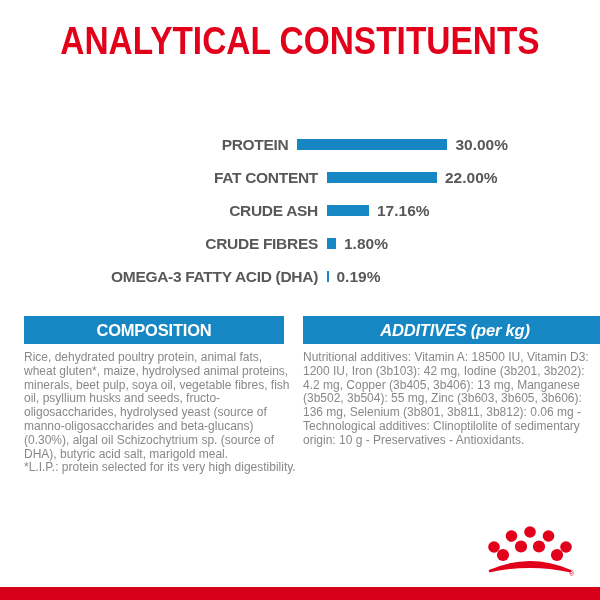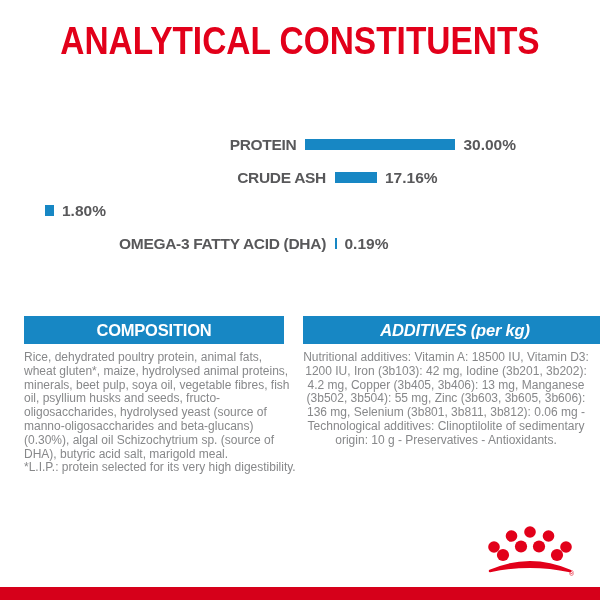--- a/index.html
+++ b/index.html
@@ -5,67 +5,73 @@
   html,body{margin:0;padding:0;}
   body{font-family:"Liberation Sans",sans-serif;background:#ffffff;}
   .page{position:relative;width:600px;height:600px;background:#ffffff;overflow:hidden;}
 
   .title{
     position:absolute;top:20px;left:0;width:600px;text-align:center;
     font-size:38px;font-weight:bold;color:#e2001a;letter-spacing:0px;
     transform:scaleX(0.88);transform-origin:50% 50%;white-space:nowrap;
   }
 
-  .chart{position:absolute;top:128px;left:12px;width:480px;padding-left:24px;}
+  .chart{position:absolute;top:128px;left:4px;width:480px;padding-left:24px;}
   .chart-row{display:flex;align-items:center;height:33px;}
   .chart-label{
     width:290px;text-align:right;font-size:15.5px;font-weight:bold;
     color:#58585a;letter-spacing:-0.3px;white-space:nowrap;
   }
   .chart-bar{height:11px;background:#1787c4;margin-left:9px;flex:none;}
   .chart-value{margin-left:8px;font-size:15.5px;font-weight:bold;color:#58585a;white-space:nowrap;}
 
   .sec-header{
     position:absolute;top:316px;height:28px;background:#1787c4;color:#ffffff;
     font-size:16.5px;font-weight:bold;text-align:center;line-height:28px;
     letter-spacing:-0.2px;
   }
   .sec-header.left{left:24px;width:260px;}
   .sec-header.right{left:303px;width:304px;font-style:italic;}
 
   .sec-text{
     position:absolute;top:351px;font-size:12px;line-height:13.8px;color:#87888a;
   }
   .sec-text.left{left:24px;width:272px;}
-  .sec-text.right{left:303px;width:286px;text-align:center;}
+  .sec-text.right{left:303px;width:286px;}
   .sec-text p{margin:0;padding:0;}
 
   .crown{position:absolute;left:484px;top:524px;width:92px;height:54px;}
 
   .bottom-bar{position:absolute;left:0;top:587px;width:600px;height:13px;background:#d6001a;}
 </style>
 </head>
 <body>
 
 <div class="page">
 
   <div class="title">ANALYTICAL CONSTITUENTS</div>
 
   <div class="chart" id="chart-rows">
       <div class="chart-row">
         <div class="chart-label">PROTEIN</div>
         <div class="chart-bar" style="width: 150px; background: rgb(23, 135, 196);"></div>
         <div class="chart-value">30.00%</div>
       </div>
       <div class="chart-row">
+        <div class="chart-label">FAT CONTENT</div>
+        <div class="chart-bar" style="width: 110px; background: rgb(23, 135, 196);"></div>
+        <div class="chart-value">22.00%</div>
+      </div>
+      <div class="chart-row">
         <div class="chart-label">CRUDE ASH</div>
         <div class="chart-bar" style="width: 42px; background: rgb(23, 135, 196);"></div>
         <div class="chart-value">17.16%</div>
       </div>
       <div class="chart-row">
+        <div class="chart-label">CRUDE FIBRES</div>
         <div class="chart-bar" style="width: 9px; background: rgb(23, 135, 196);"></div>
         <div class="chart-value">1.80%</div>
       </div>
       <div class="chart-row">
         <div class="chart-label">OMEGA-3 FATTY ACID (DHA)</div>
         <div class="chart-bar" style="width: 1.5px; background: rgb(23, 135, 196);"></div>
         <div class="chart-value">0.19%</div>
       </div>
     </div>
 

